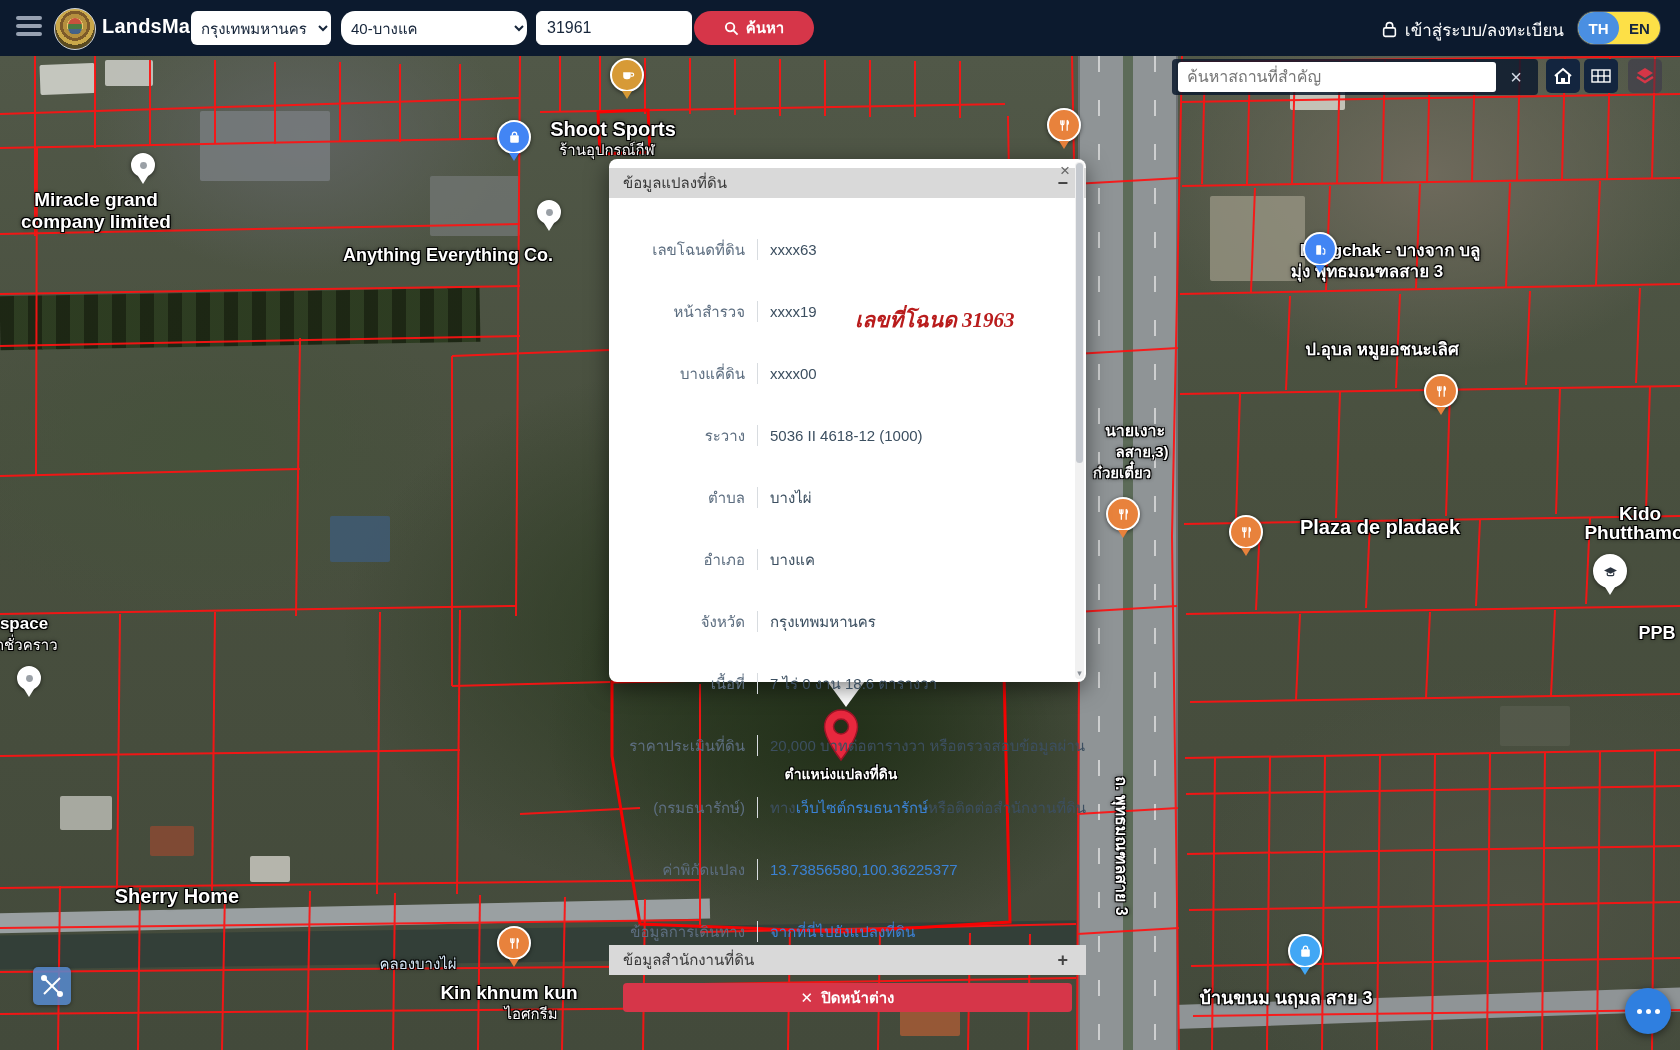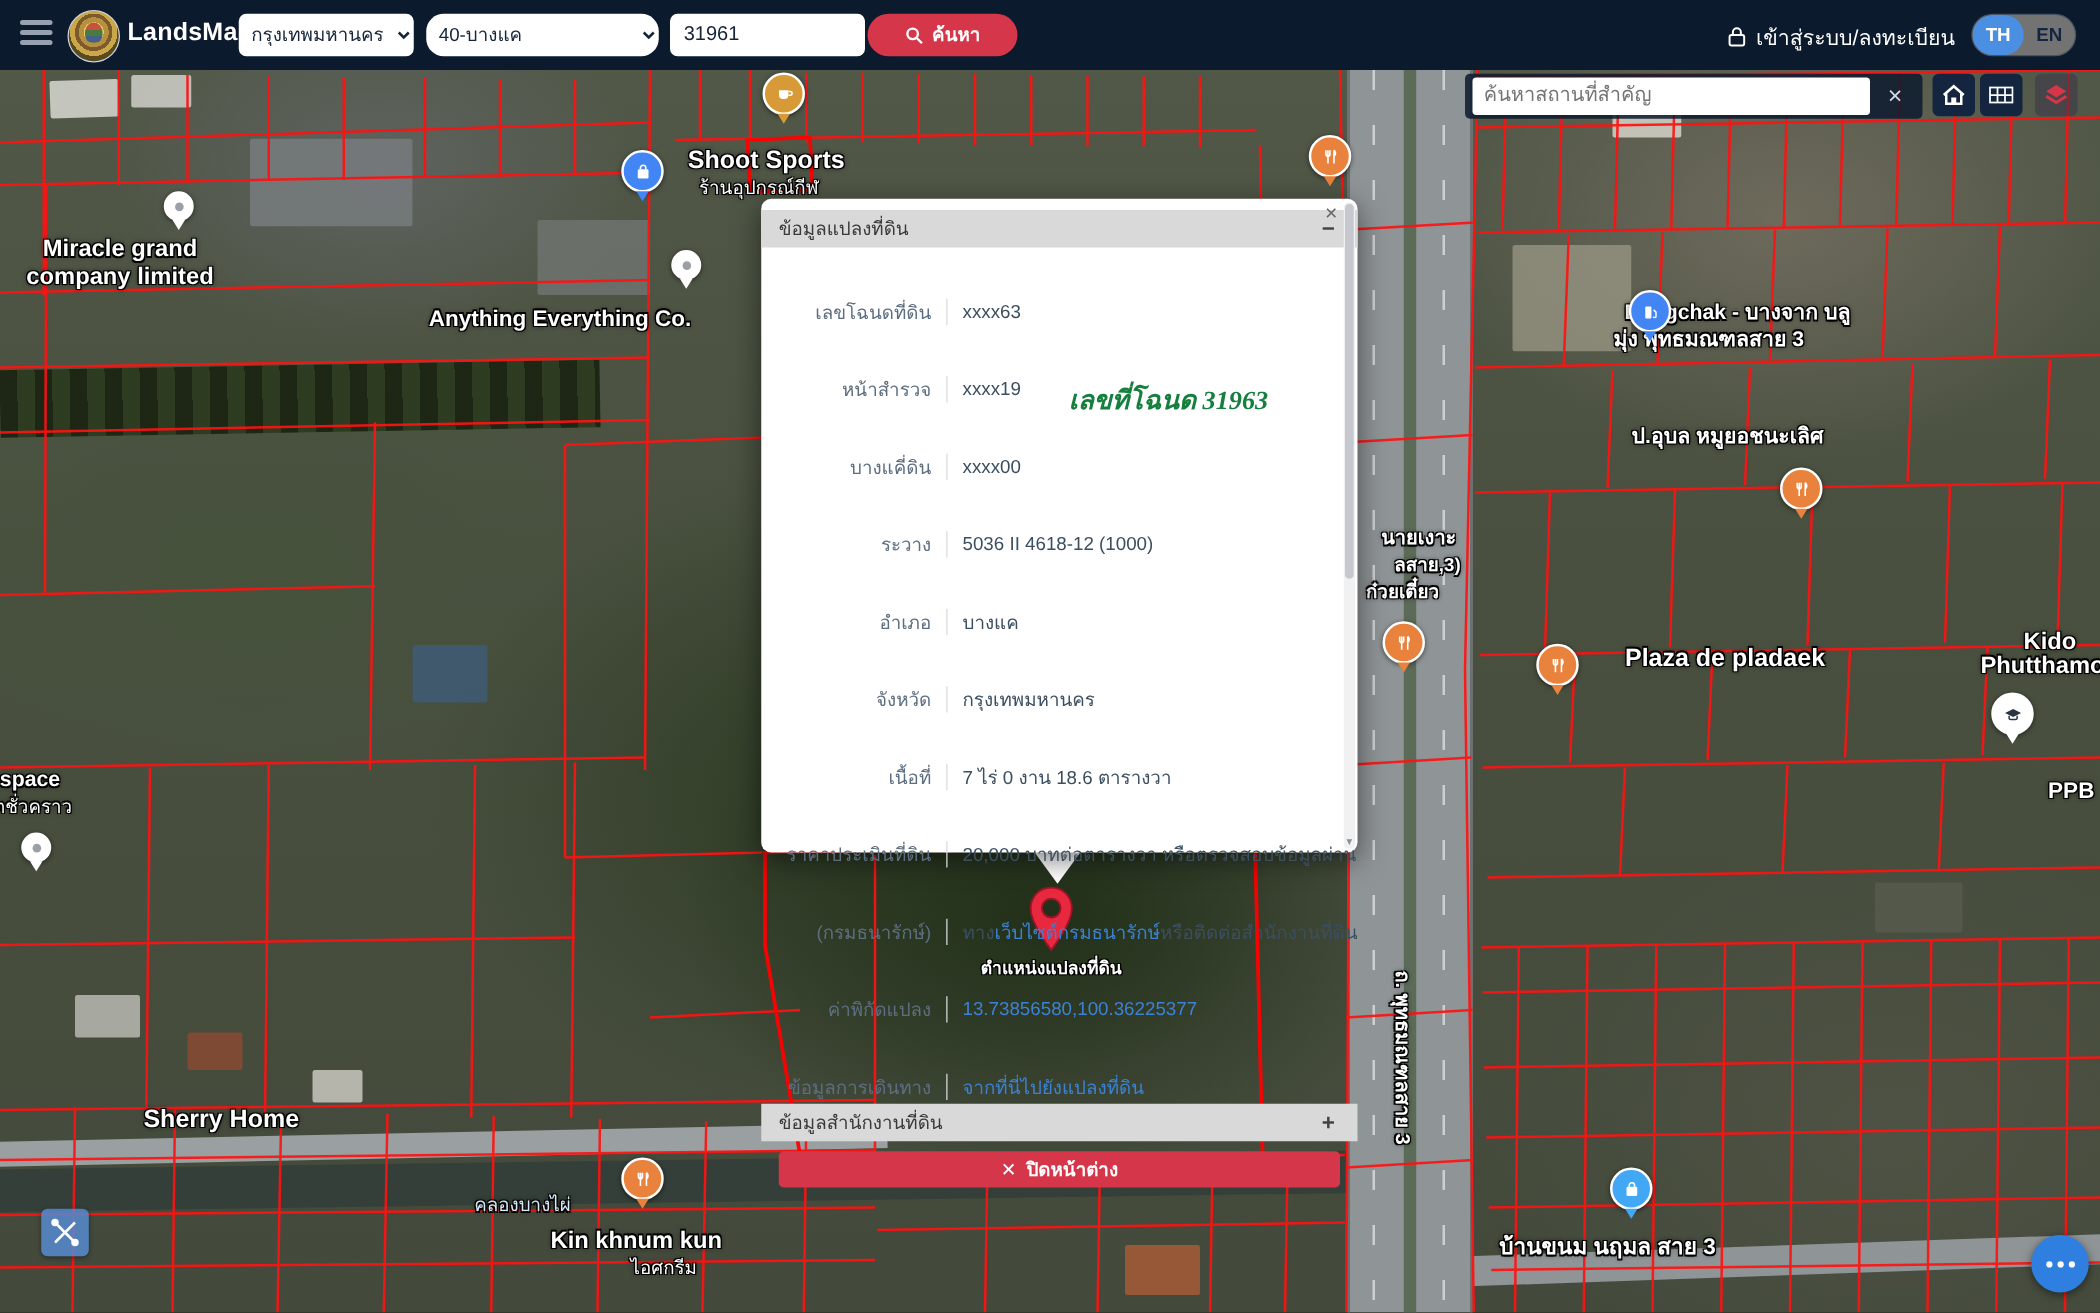--- a/index.html
+++ b/index.html
@@ -16,21 +16,21 @@
   .brand{position:absolute;left:102px;top:15px;color:#fff;font-size:20px;font-weight:bold;letter-spacing:.2px;}
   .nav-select{position:absolute;top:11px;height:34px;border-radius:6px;border:none;background:#fff;
     font-size:15px;color:#16253a;padding:0 6px;font-family:inherit;}
   .sel1{left:191px;width:140px;}
   .sel2{left:341px;width:186px;border-radius:14px;}
   .nav-input{position:absolute;left:536px;top:11px;width:134px;height:32px;border-radius:6px;border:1px solid #fff;
     background:#fff;font-size:16px;color:#16253a;padding:0 10px;font-family:inherit;}
   .search-btn{position:absolute;left:694px;top:11px;width:120px;height:34px;border:none;border-radius:17px;
     background:#d63649;color:#fff;font-size:15px;font-weight:bold;cursor:pointer;display:flex;align-items:center;justify-content:center;gap:7px;font-family:inherit;}
   .login{position:absolute;right:116px;top:16px;color:#fff;font-size:17px;display:flex;align-items:center;gap:8px;cursor:pointer;}
-  .lang{position:absolute;right:20px;top:12px;width:82px;height:32px;border-radius:16px;background:#737373;display:flex;overflow:hidden;box-shadow:0 0 0 1px rgba(255,255,255,.25);}
+  .lang{position:absolute;right:20px;top:12px;width:82px;height:32px;border-radius:16px;background:#fde047;display:flex;overflow:hidden;box-shadow:0 0 0 1px rgba(255,255,255,.25);}
   .lang .th{flex:1;background:#4a8fe2;color:#fff;display:flex;align-items:center;justify-content:center;font-size:15px;font-weight:bold;cursor:pointer;border-radius:16px;}
   .lang .en{flex:1;color:#14263f;display:flex;align-items:center;justify-content:center;font-size:15px;font-weight:bold;cursor:pointer;}
   
   .map{position:absolute;left:0;top:56px;width:1680px;height:994px;overflow:hidden;cursor:grab;background:#49503f;}
   .sat{position:absolute;inset:0;
     background:
       radial-gradient(420px 300px at 50% 68%,#223019 0%,rgba(34,48,25,0) 70%),
       radial-gradient(520px 380px at 42% 58%,#2c3a22 0%,rgba(44,58,34,0) 70%),
       radial-gradient(380px 250px at 12% 40%,#46523c 0%,rgba(70,82,60,0) 70%),
       radial-gradient(400px 280px at 85% 12%,#6e6a5c 0%,rgba(110,106,92,0) 70%),
@@ -81,21 +81,21 @@
   .pp-warn{color:#e23b3b;font-size:15px;line-height:1.45;text-align:center;padding:15px 18px 4px;}
   .pp-head{height:30px;background:#d9d9d9;color:#3a3a3a;font-size:15px;display:flex;align-items:center;justify-content:space-between;padding:0 18px 0 14px;cursor:pointer;}
   .pp-head .tgl{font-size:18px;font-weight:bold;color:#444;}
   .pp-head1{margin-top:9px;}
   .ptable{margin-top:2px;}
   .prow{display:flex;height:21px;align-items:center;font-size:15px;margin-top:41px;}
   .plbl{width:136px;text-align:right;color:#5d6e80;padding-right:12px;flex:none;}
   .pval{flex:1;align-self:stretch;border-left:1px solid #d8dce0;padding-left:12px;color:#3c4f60;display:flex;align-items:center;white-space:nowrap;}
   .plink{color:#3b82d4;cursor:pointer;}
   .annot{position:absolute;left:246px;top:144px;font-family:"Liberation Serif","DejaVu Serif",serif;
-    font-style:italic;font-weight:bold;font-size:21px;color:#15803d;white-space:nowrap;z-index:2;}
+    font-style:italic;font-weight:bold;font-size:21px;color:#b91c1c;white-space:nowrap;z-index:2;}
   .pp-head2{margin-top:3px;}
   .pp-btn{display:flex;align-items:center;justify-content:center;gap:8px;margin:8px 14px 0;height:29px;width:calc(100% - 28px);
     background:#d63649;color:#fff;border:none;border-radius:4px;font-size:15px;font-weight:bold;cursor:pointer;font-family:inherit;}
   .pp-scroll{position:absolute;right:2px;top:3px;bottom:3px;width:9px;background:#f1f1f1;border-radius:4px;cursor:pointer;}
   .pp-thumb{position:absolute;left:1px;top:1px;width:7px;height:58%;background:#c5c9cf;border-radius:4px;}
   .pp-arrow{position:absolute;left:0;bottom:0;width:9px;height:12px;color:#8a8f96;font-size:9px;text-align:center;line-height:12px;}
   .callout{position:absolute;left:827px;top:625px;width:0;height:0;border:19px solid transparent;border-top:26px solid #fff;z-index:29;}
   
   .tool{position:absolute;left:33px;top:911px;width:38px;height:38px;border-radius:5px;background:rgba(86,137,208,.85);
     display:flex;align-items:center;justify-content:center;cursor:pointer;z-index:12;box-shadow:0 1px 4px rgba(0,0,0,.4);}
@@ -505,20 +505,26 @@
             <span>xxxx00</span>
           </div>
         </div>
         <div class="prow">
           <div class="plbl">ระวาง</div>
           <div class="pval">
             <span>5036 II 4618-12 (1000)</span>
           </div>
         </div>
         <div class="prow">
+          <div class="plbl">ตำบล</div>
+          <div class="pval">
+            <span>บางไผ่</span>
+          </div>
+        </div>
+        <div class="prow">
           <div class="plbl">อำเภอ</div>
           <div class="pval">
             <span>บางแค</span>
           </div>
         </div>
         <div class="prow">
           <div class="plbl">จังหวัด</div>
           <div class="pval">
             <span>กรุงเทพมหานคร</span>
           </div>

